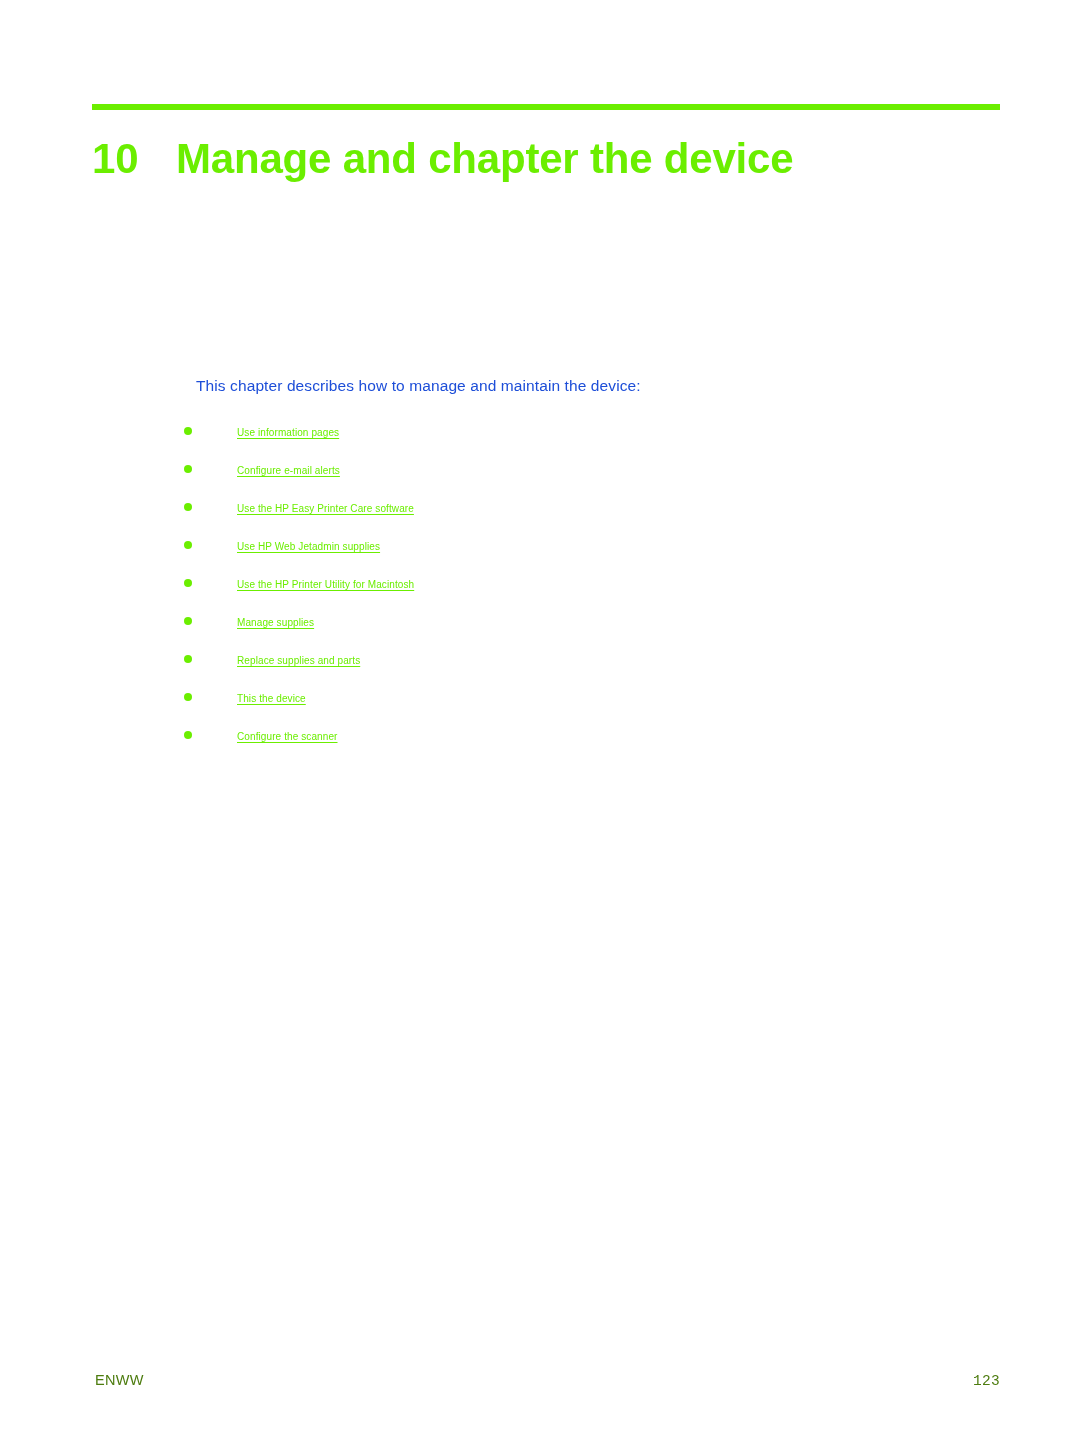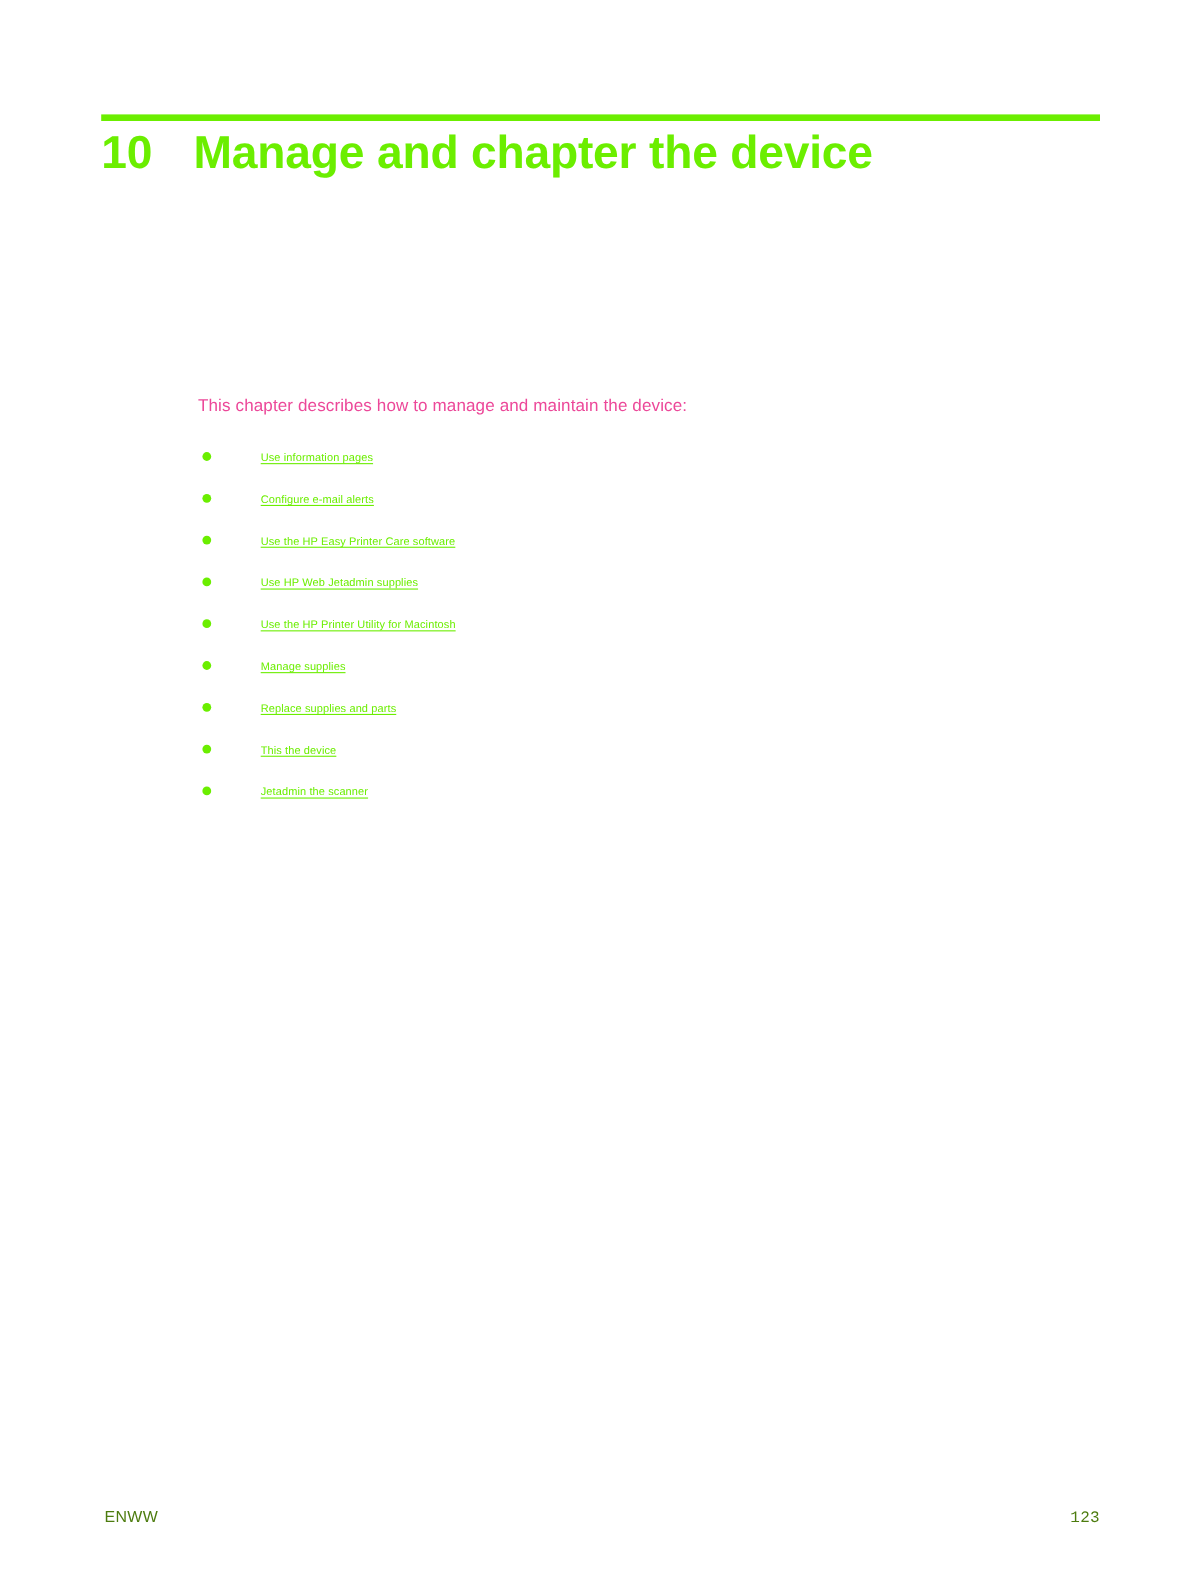--- a/index.html
+++ b/index.html
@@ -29,21 +29,21 @@
   }
   .chapter-rule {
     width: 100%;
     height: 6px;
     background: #6BEE00;
     font-size: 0;
     line-height: 0;
   }
   .chapter-title {
     margin: 0;
-    padding-top: 4px;
+    padding-top: 24px;
     display: flex;
     align-items: baseline;
     color: #6BEE00;
     font-family: "Liberation Sans", sans-serif;
     font-weight: bold;
     font-size: 42px;
     line-height: 50px;
     letter-spacing: -0.2px;
     white-space: nowrap;
   }
@@ -56,22 +56,22 @@
   }
 
   
   .content {
     position: absolute;
     left: 180px;
     top: 360px;
     width: 820px;
   }
   .intro {
-    margin: 0;
-    color: #ec4899;
+    margin: 16px;
+    color: #1d4ed8;
     font-family: "Liberation Sans", sans-serif;
     font-size: 15.5px;
     line-height: 20px;
     letter-spacing: 0.1px;
   }
 
   .toc-list {
     list-style: none;
     margin: 0;
     padding: 0;
@@ -168,21 +168,21 @@
       <li class="toc-item">
         <span class="toc-bullet"></span>
         <a class="toc-link">Replace supplies and parts</a>
       </li>
       <li class="toc-item">
         <span class="toc-bullet"></span>
         <a class="toc-link">This the device</a>
       </li>
       <li class="toc-item">
         <span class="toc-bullet"></span>
-        <a class="toc-link">Jetadmin the scanner</a>
+        <a class="toc-link">Configure the scanner</a>
       </li>
     </ul>
   </div>
 
   <div class="footer">
     <span class="footer-left">ENWW</span>
     <span class="footer-right">123</span>
   </div>
 
 </div>

